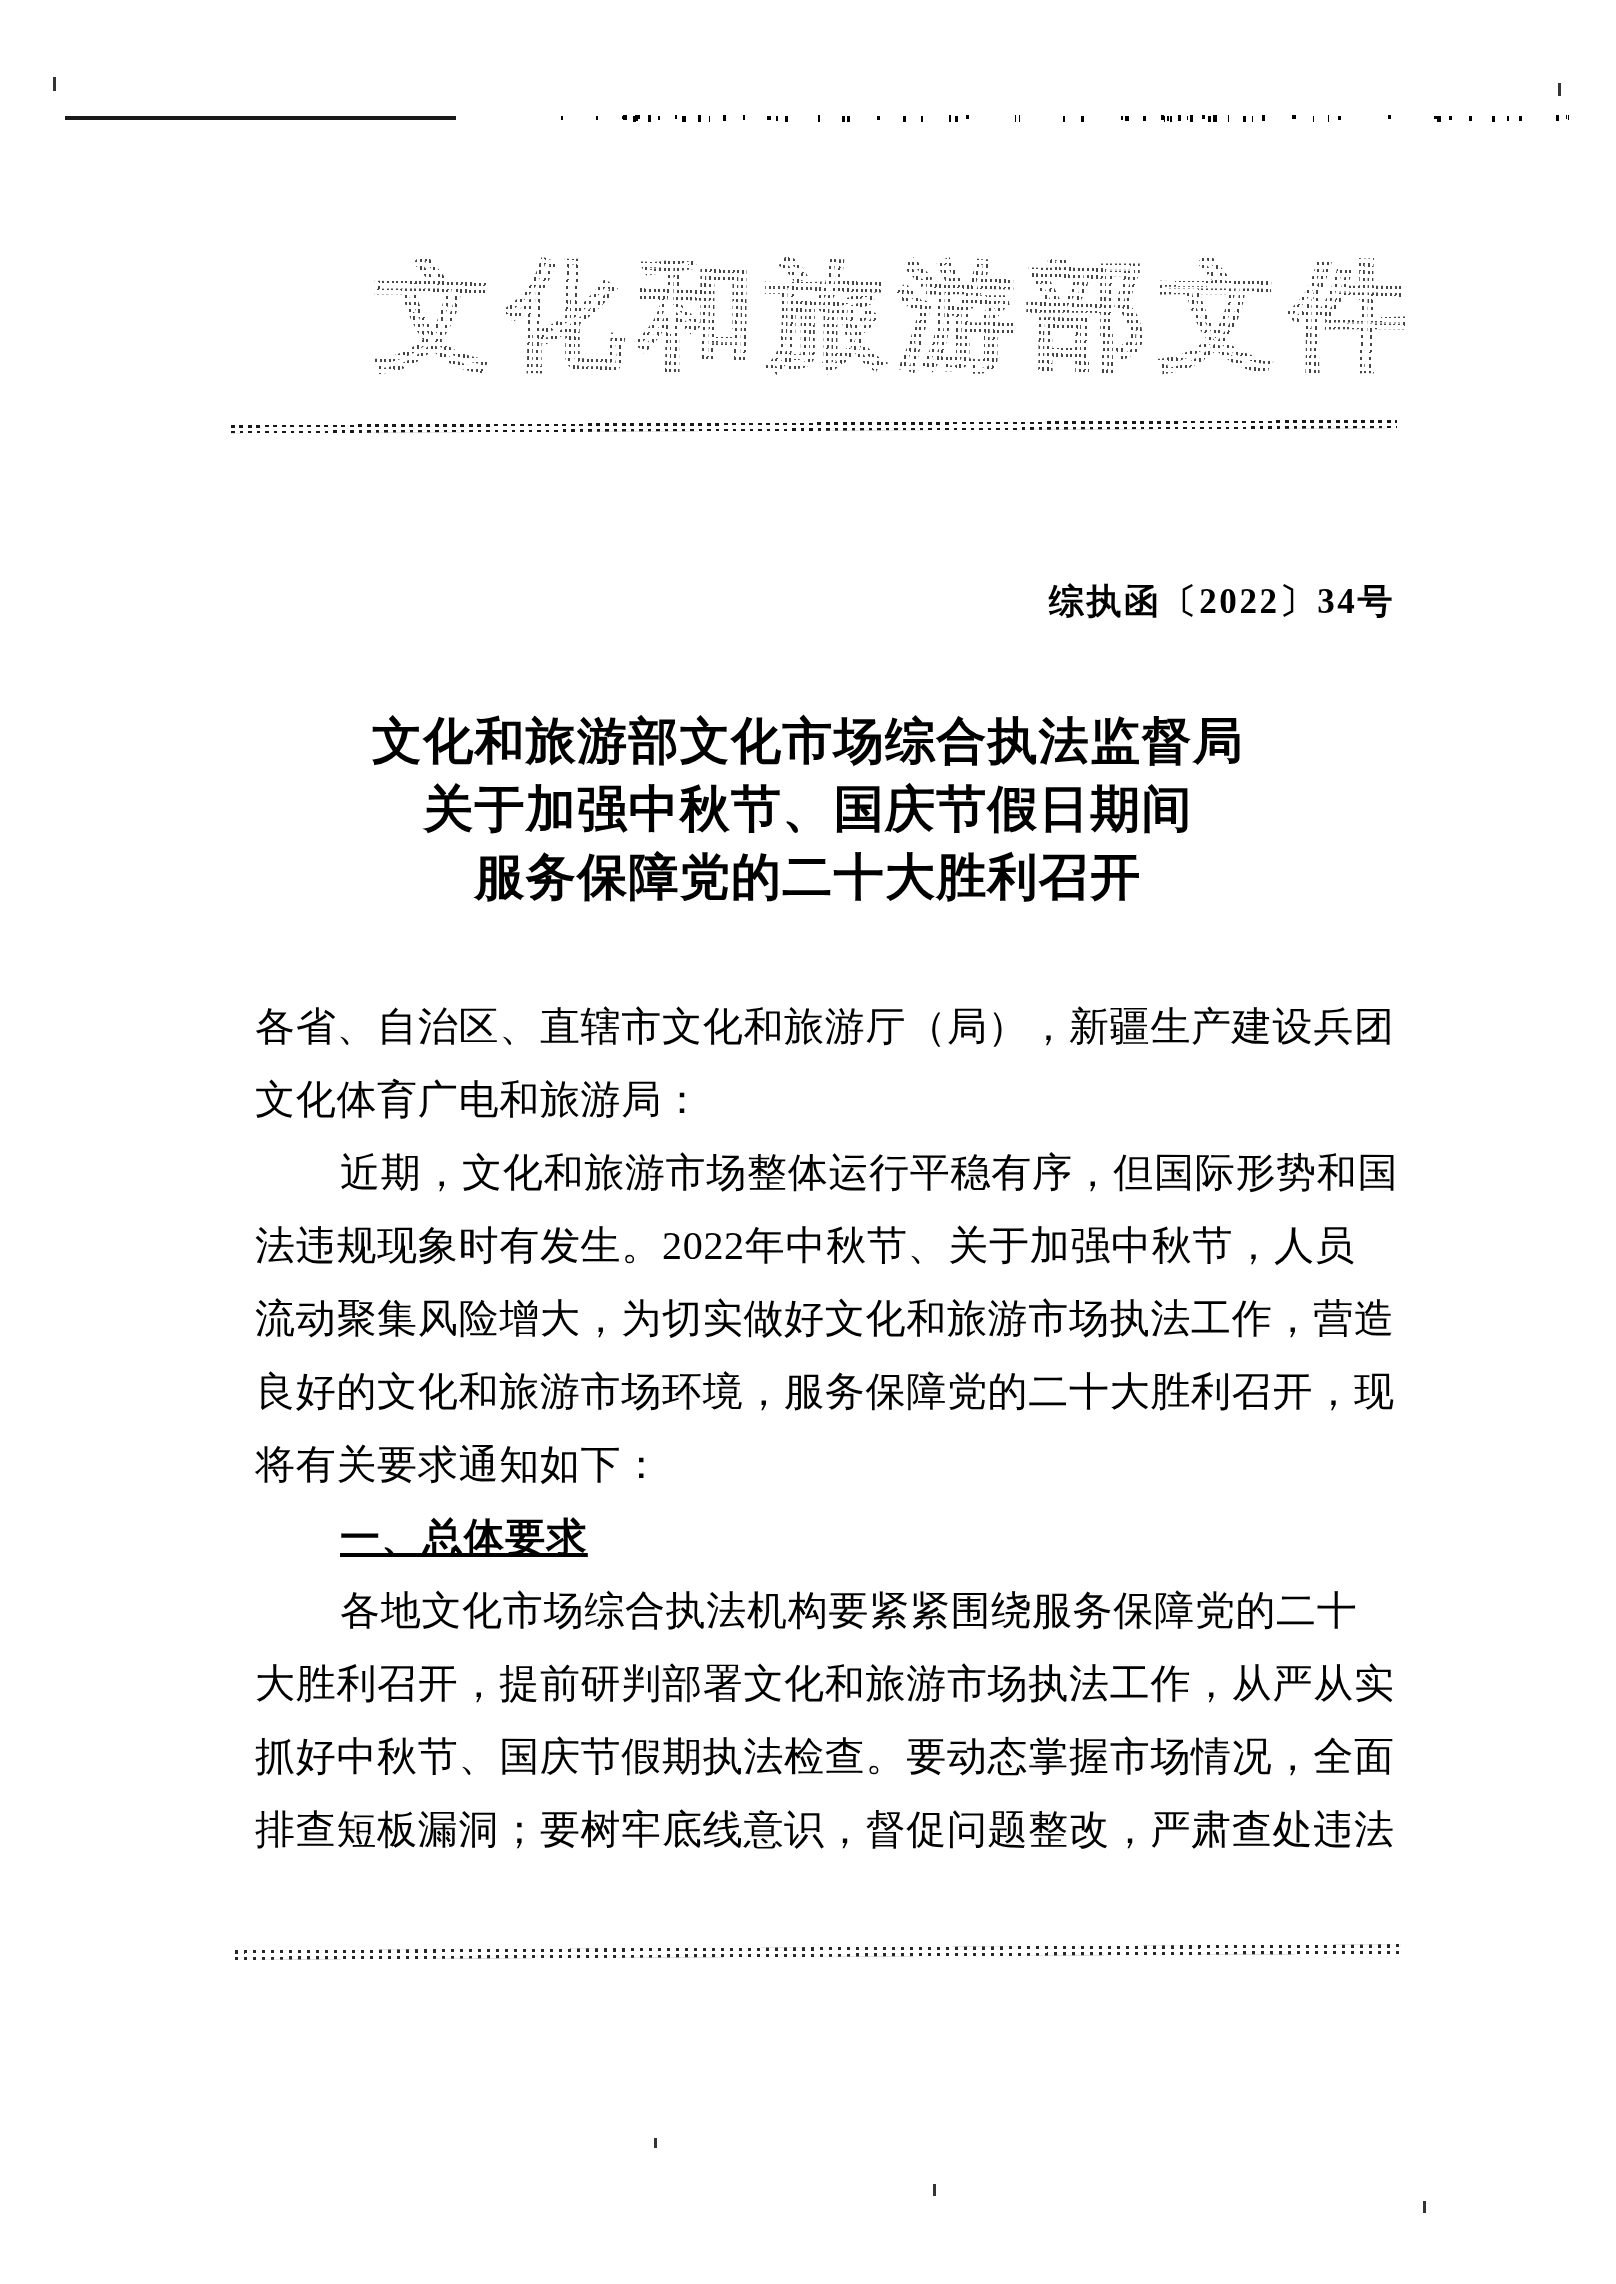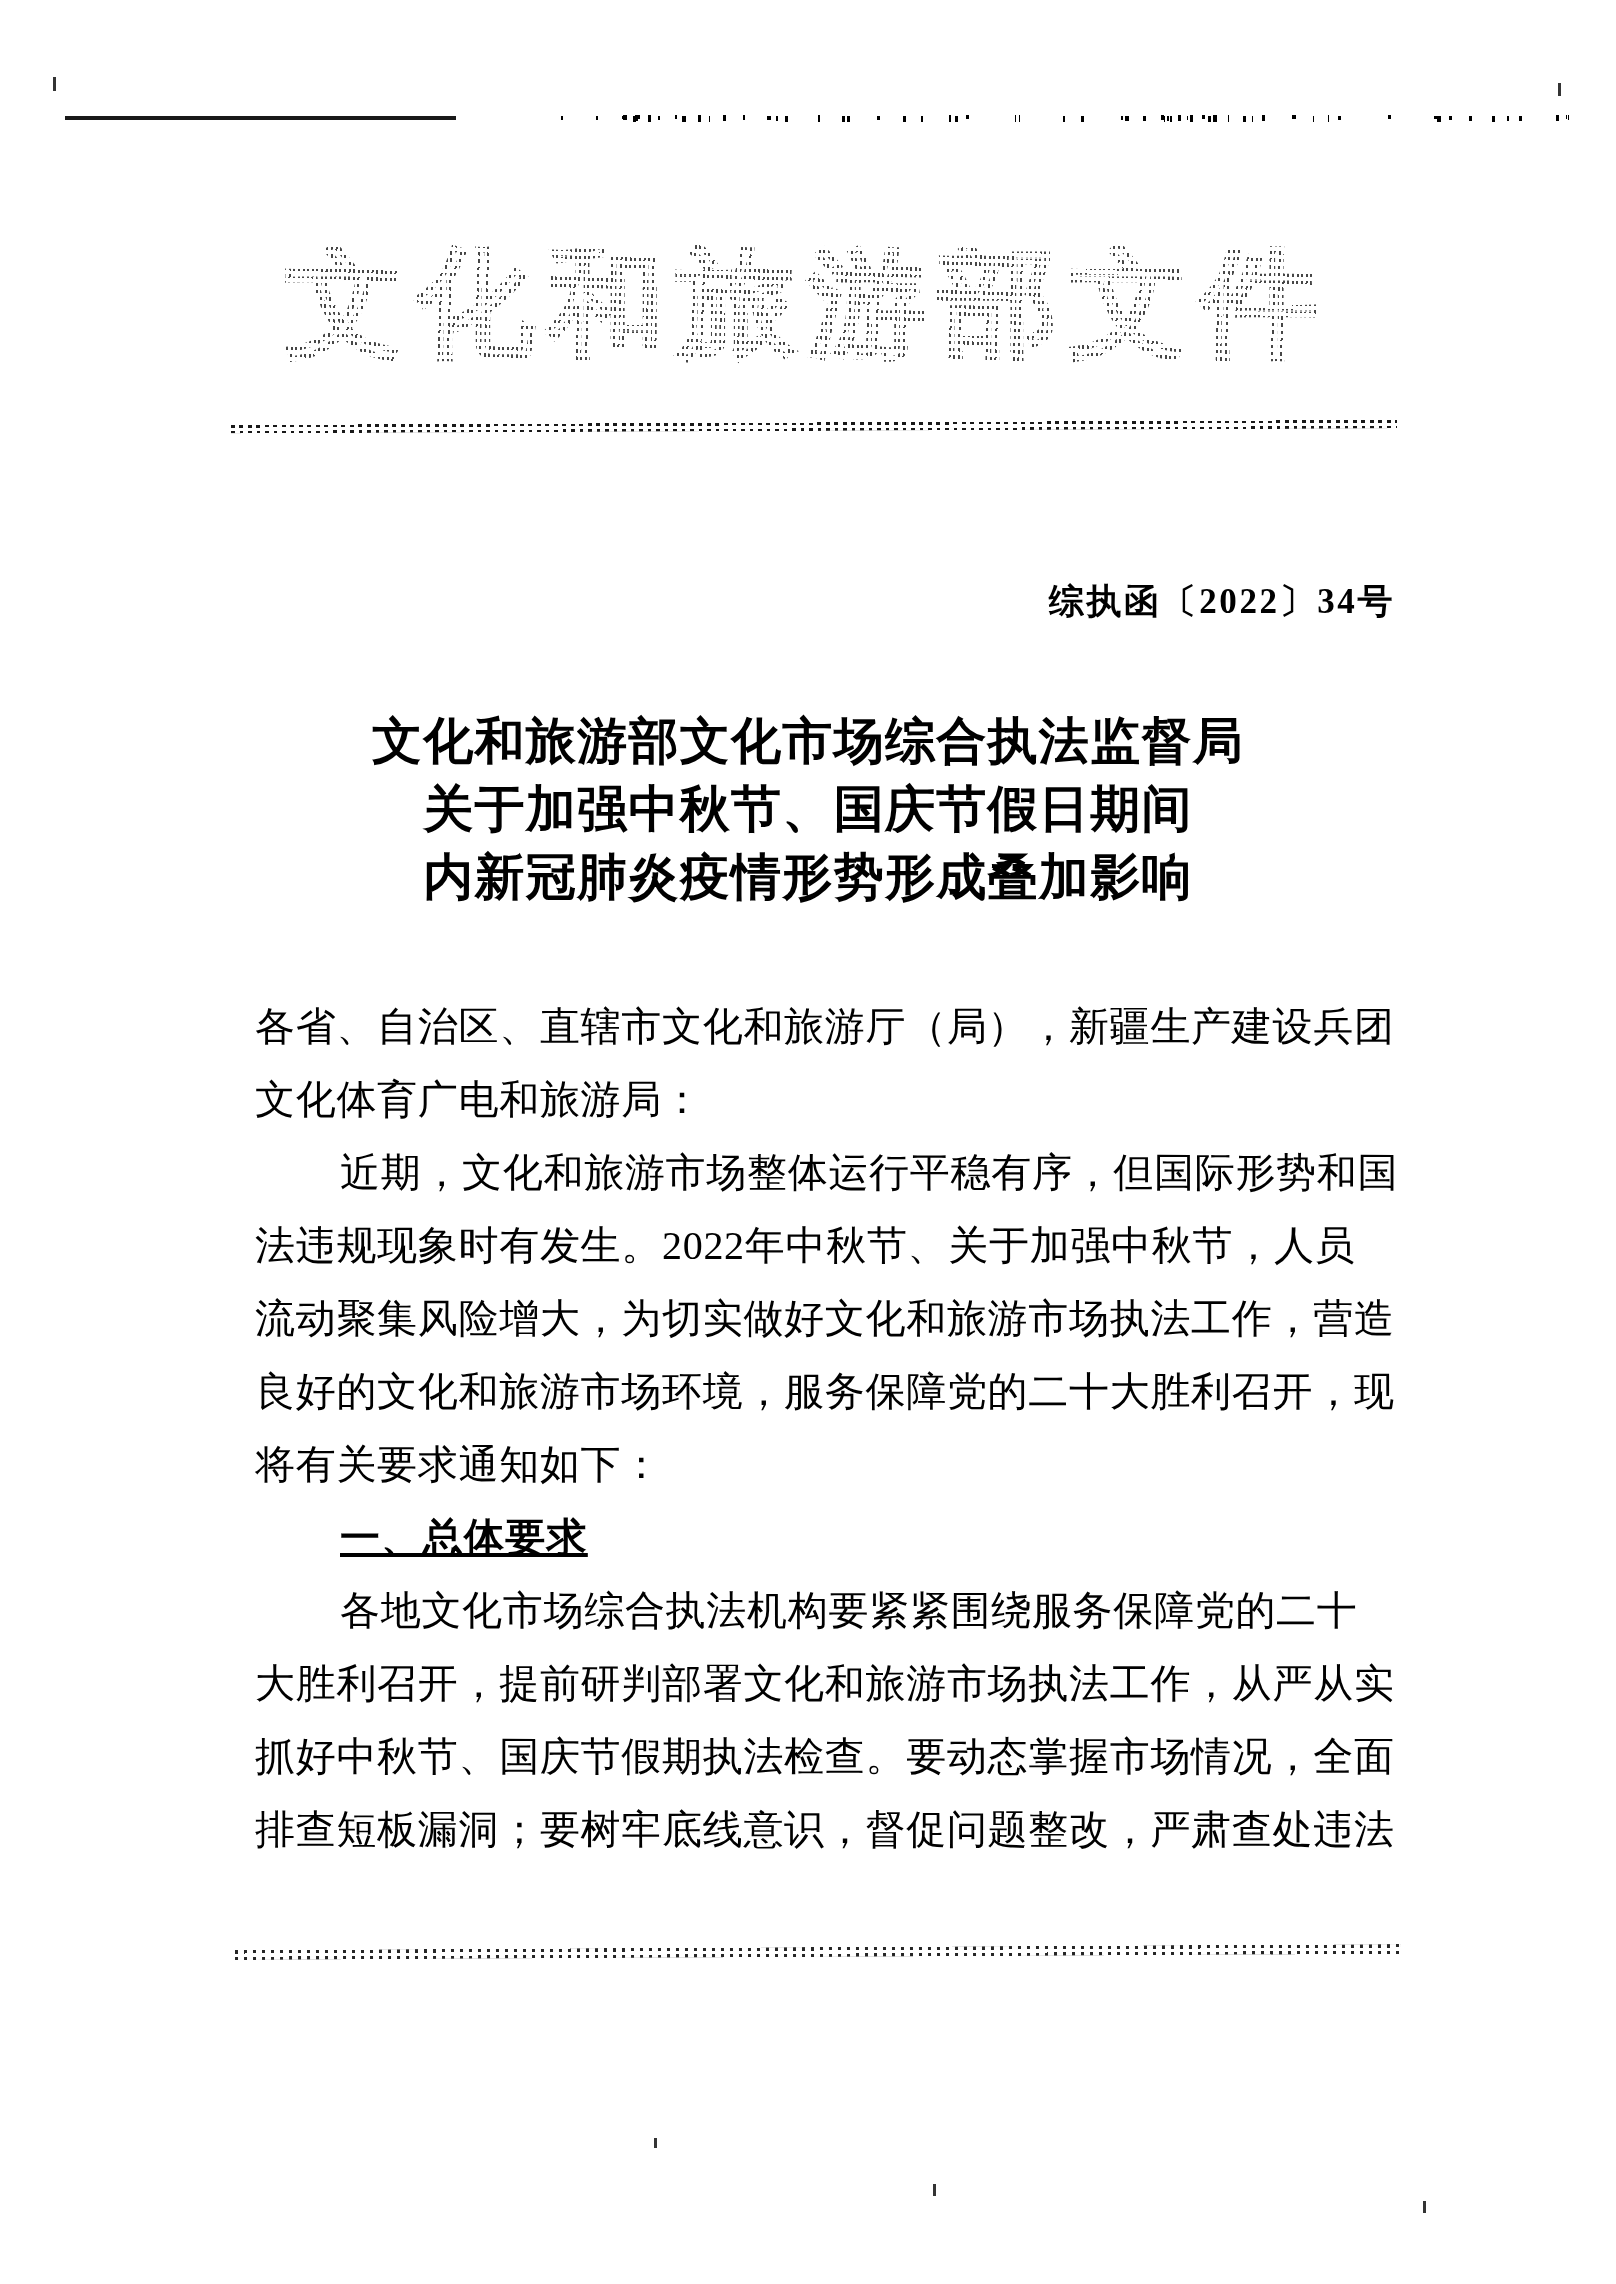--- a/index.html
+++ b/index.html
@@ -42,26 +42,26 @@
     top: 0;
     width: 2.6px;
     height: 5.9px;
     background: #000;
   }
 
   
   .masthead {
     position: absolute;
     left: 195px;
-    top: 223px;
+    top: 235px;
     width: 1225px;
     height: 163px;
     display: flex;
     align-items: center;
-    justify-content: center;
+    justify-content: flex-end;
   }
   .masthead-text {
     font-family: "Liberation Serif", "DejaVu Serif", serif;
     font-weight: bold;
     font-size: 119px;
     line-height: 1;
     letter-spacing: 11.7px;
     color: transparent;
     -webkit-text-stroke: 2px #000;
     text-stroke: 2px #000;
@@ -251,21 +251,21 @@
   <div class="masthead">
     <div class="masthead-text">文化和旅游部文件</div>
   </div>
   <div class="masthead-rule"></div>
 
   <div class="doc-number">综执函〔2022〕34号</div>
 
   <div class="title-block">
     <div class="title-line">文化和旅游部文化市场综合执法监督局</div>
     <div class="title-line">关于加强中秋节、国庆节假日期间</div>
-    <div class="title-line">内新冠肺炎疫情形势形成叠加影响</div>
+    <div class="title-line">服务保障党的二十大胜利召开</div>
   </div>
 
   <div class="body-block">
 
     <div class="body-line">各省、自治区、直辖市文化和旅游厅（局），新疆生产建设兵团</div>
     <div class="body-line">文化体育广电和旅游局：</div>
 
     <div class="body-line indent">近期，文化和旅游市场整体运行平稳有序，但国际形势和国</div>
     <div class="body-line">法违规现象时有发生。2022年中秋节、关于加强中秋节，人员</div>
     <div class="body-line">流动聚集风险增大，为切实做好文化和旅游市场执法工作，营造</div>

